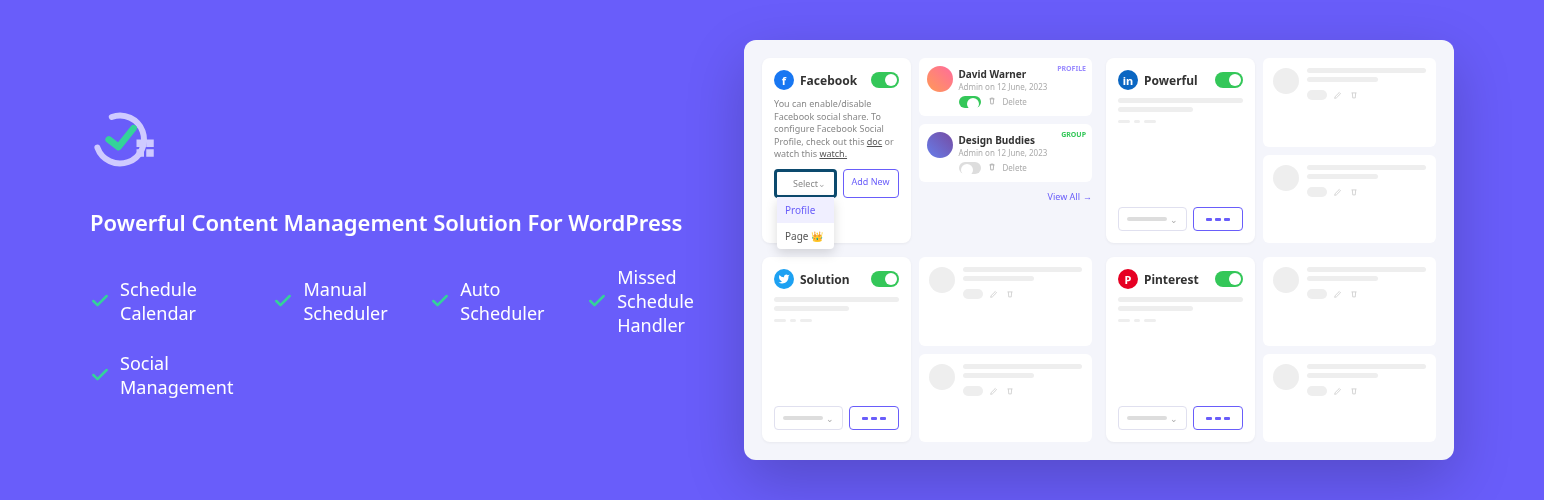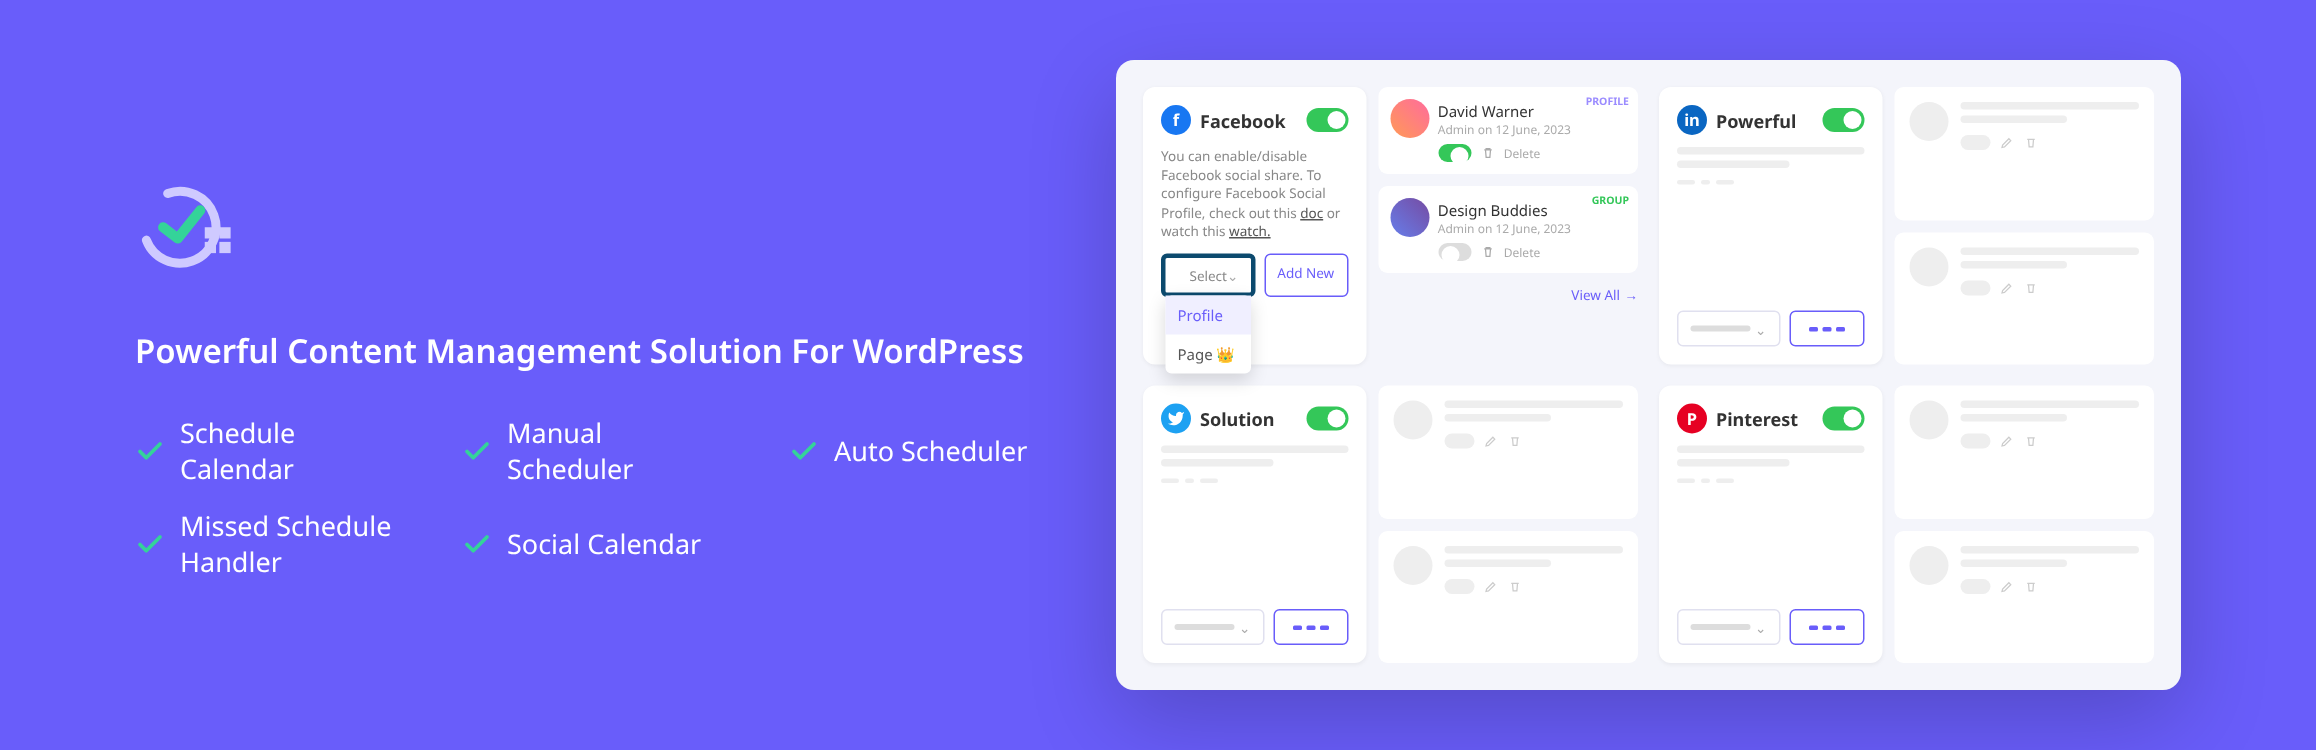--- a/index.html
+++ b/index.html
@@ -1,21 +1,21 @@
 <!DOCTYPE html>
 <html><head>
 <meta charset="utf-8">
 <style>
 *{box-sizing:border-box;margin:0;padding:0;font-family:system-ui,-apple-system,sans-serif}
 body{width:1544px;height:500px;background:#695dfa;display:flex;align-items:center;padding:0 90px;color:#fff;overflow:hidden}
 .left{flex:1;padding-right:40px}
 .logo{width:75px;height:75px;position:relative;margin-bottom:30px}
 .title{font-size:44px;font-weight:700;margin-bottom:14px}
 .sub{font-size:22px;font-weight:600;margin-bottom:28px}
-.features{display:grid;grid-template-columns:1fr 1fr 1fr;row-gap:14px;column-gap:40px}
+.features{display:grid;grid-template-columns:1fr 1fr 1fr 1fr;row-gap:14px;column-gap:40px}
 .feat{display:flex;align-items:center;gap:10px;font-size:18px}
 .check{width:20px;height:20px;flex-shrink:0}
 .dash{flex:0 0 710px;height:420px;background:#f4f5fb;border-radius:12px;padding:18px;display:grid;grid-template-columns:1fr 1fr;grid-template-rows:1fr 1fr;gap:14px;box-shadow:0 20px 60px rgba(0,0,0,.2)}
 .panel{background:transparent;display:flex;gap:8px}
 .card{background:#fff;border-radius:8px;padding:12px;font-size:11px;color:#333;flex:1;display:flex;flex-direction:column;gap:8px;box-shadow:0 1px 3px rgba(0,0,0,.05)}
 .card-head{display:flex;align-items:center;gap:6px}
 .ico{width:20px;height:20px;border-radius:50%;display:flex;align-items:center;justify-content:center;color:#fff;font-weight:700;font-size:11px}
 .ico.fb{background:#1877f2}.ico.tw{background:#1da1f2}.ico.li{background:#0a66c2}.ico.pi{background:#e60023}
 .card-title{font-weight:700;font-size:12px;color:#333;flex:1}
 .toggle{width:28px;height:16px;border-radius:10px;background:#34c759;position:relative}
@@ -26,25 +26,25 @@
 .row{display:flex;gap:6px}
 .sel{flex:1;border:3px solid #0c4a6e;border-radius:4px;padding:5px 8px;font-size:9px;color:#888;display:flex;justify-content:flex-end;align-items:center;position:relative}
 .addnew{border:1px solid #695dfa;border-radius:4px;padding:5px 8px;font-size:9px;color:#695dfa}
 .drop{position:absolute;top:100%;left:0;right:0;background:#fff;box-shadow:0 4px 12px rgba(0,0,0,.15);border-radius:4px;margin-top:2px;z-index:5}
 .drop-item{padding:6px 8px;font-size:10px;color:#555}
 .drop-item.active{background:#f0efff;color:#695dfa}
 .user-card{background:#fff;border-radius:6px;padding:8px;display:flex;flex-direction:column;gap:4px;position:relative}
 .urow{display:flex;align-items:center;gap:6px}
 .avatar{width:26px;height:26px;border-radius:50%;background:linear-gradient(45deg,#ff9a56,#ff6b9d)}
 .avatar.b{background:linear-gradient(45deg,#667eea,#764ba2)}
-.uname{font-size:10px;font-weight:400;color:#333}
+.uname{font-size:10px;font-weight:700;color:#333}
 .umeta{font-size:8px;color:#aaa}
 .badge{position:absolute;top:6px;right:6px;font-size:7px;font-weight:700}
 .badge.prof{color:#9b8cff}.badge.grp{color:#34c759}
-.uact{display:flex;align-items:center;gap:6px;margin-left:32px;font-size:8px;color:#aaa}
+.uact{display:flex;align-items:flex-start;gap:6px;margin-left:32px;font-size:8px;color:#aaa}
 .del-ico{width:10px;height:10px}
 .viewall{font-size:9px;color:#695dfa;text-align:right;display:flex;align-items:flex-start;justify-content:flex-end;gap:3px}
 .skel-card{background:#fff;border-radius:6px;padding:10px;display:flex;gap:8px;flex:1}
 .skel-av{width:26px;height:26px;border-radius:50%;background:#eee;flex-shrink:0}
 .skel-lines{flex:1;display:flex;flex-direction:column;gap:4px}
 .skel-line{height:5px;background:#eee;border-radius:3px}
 .skel-line.short{width:60%}
 .skel-act{display:flex;gap:6px;align-items:center;margin-top:4px}
 .skel-tog{width:20px;height:10px;border-radius:6px;background:#eee}
 .col{display:flex;flex-direction:column;gap:8px;flex:1}
@@ -95,21 +95,21 @@
     <div class="feat">
         <svg class="check" viewBox="0 0 24 24">
           <polyline points="4,12 9,17 20,6" stroke="#34d399" stroke-width="3" fill="none" stroke-linecap="round" stroke-linejoin="round"></polyline>
         </svg>
         <span>Missed Schedule Handler</span>
       </div>
     <div class="feat">
         <svg class="check" viewBox="0 0 24 24">
           <polyline points="4,12 9,17 20,6" stroke="#34d399" stroke-width="3" fill="none" stroke-linecap="round" stroke-linejoin="round"></polyline>
         </svg>
-        <span>Social Calendar</span>
+        <span>Social Management</span>
       </div>
   </div>
 </div>
 
 <div class="dash">
 
   <div class="panel">
     <div class="card" style="flex:0 0 45%">
       <div class="card-head">
         <div class="ico fb">f</div>

